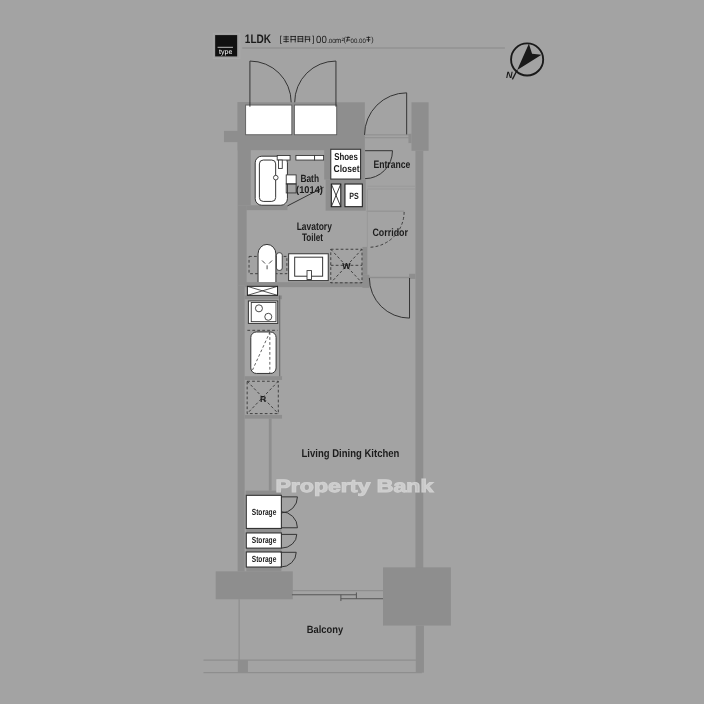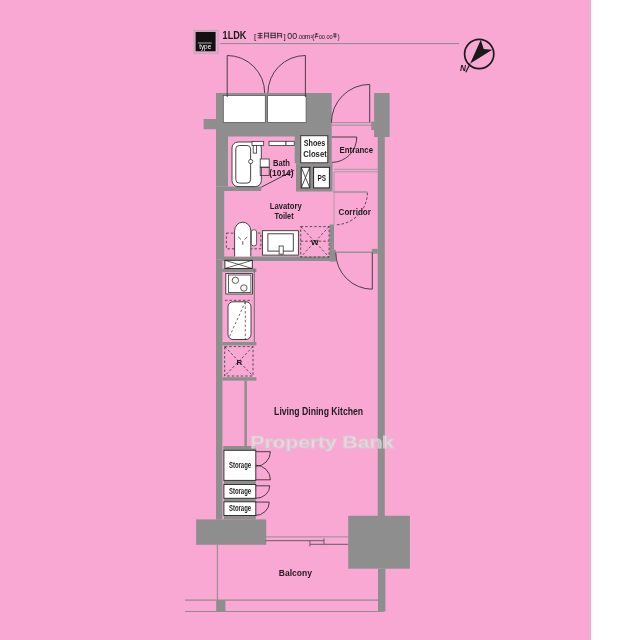--- a/index.html
+++ b/index.html
@@ -1,16 +1,16 @@
 <!DOCTYPE html>
 <html><head>
 <meta charset="utf-8">
 <style>
   html,body{margin:0;padding:0;background:#fff;}
-  #page{position:relative;width:591px;height:640px;background:#f9a8d4;overflow:hidden;font-family:"Liberation Sans", sans-serif;}
+  #page{position:relative;width:640px;height:640px;background:#a3a3a3;overflow:hidden;font-family:"Liberation Sans", sans-serif;}
   svg text{font-family:"Liberation Sans", sans-serif;}
 </style>
 </head>
 <body>
 <div id="page">
 <svg width="640" height="640" viewBox="0 0 640 640" xmlns="http://www.w3.org/2000/svg">
 
 <g>
 <rect x="194" y="30.3" width="24" height="22.9" fill="none" stroke="#aaaaaa" stroke-width="0.9"></rect>
 <rect x="195.6" y="31.9" width="20" height="19.4" fill="#111111"></rect>

